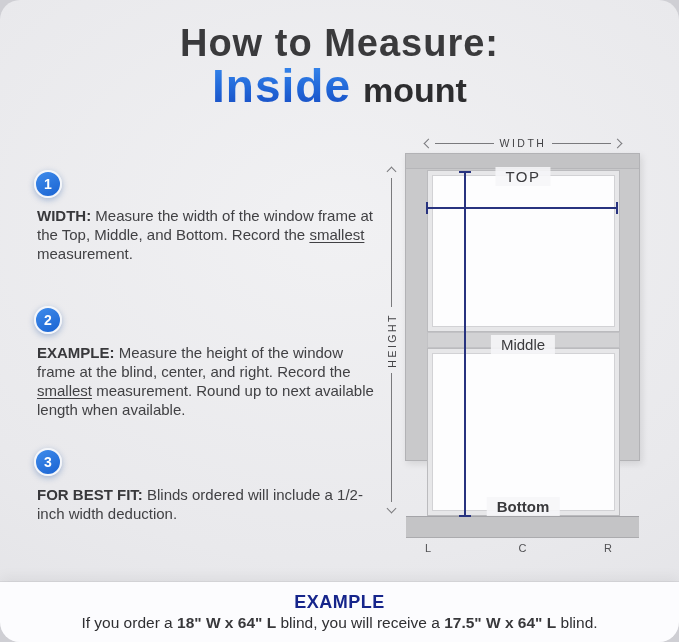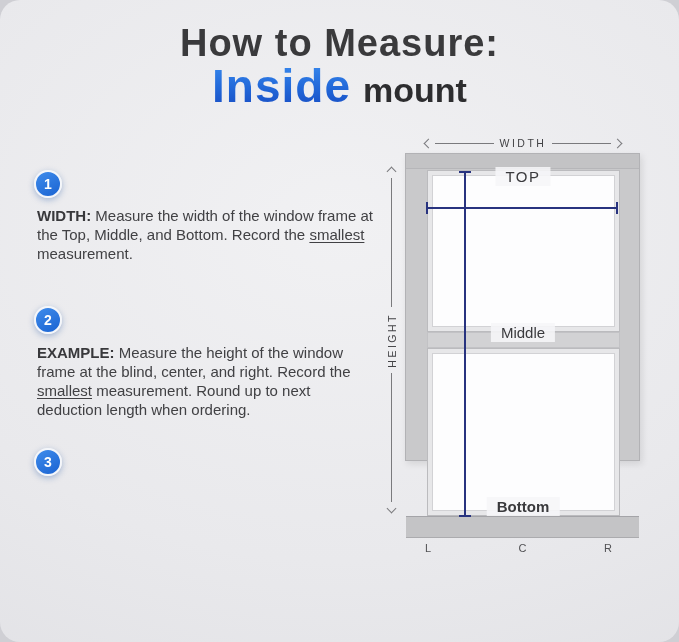--- a/index.html
+++ b/index.html
@@ -72,21 +72,21 @@
   .mline-h{ left:20px; top:53px; width:192px; height:2px; }
   .mline-v{ left:58px; top:17px; width:2px; height:346px; }
   .cap-v{ position:absolute; width:2px; height:12px; top:-5px; background:#28337f; }
   .cap-v.start{ left:0; } .cap-v.end{ right:0; }
   .cap-h{ position:absolute; height:2px; width:12px; left:-5px; background:#28337f; }
   .cap-h.start{ top:0; } .cap-h.end{ bottom:0; }
 
   .chip{ position:absolute; left:117px; transform:translateX(-50%);
     background:rgba(246,246,248,.88); padding:1px 10px; font-size:15px; color:#3a3a3d; white-space:nowrap; }
   .chip-top{ top:13px; letter-spacing:1.5px; }
-  .chip-middle{ top:169px; }
+  .chip-middle{ top:181px; }
   .chip-bottom{ top:343px;font-weight:bold; }
 
   .lcr{ position:absolute; top:412px; left:25px; width:235px; height:14px; font-size:11px; color:#515154; }
   .lcr .mark-l{ position:absolute; left:20px; }
   .lcr .mark-c{ position:absolute; left:50%; transform:translateX(-50%); }
   .lcr .mark-r{ position:absolute; right:28px; }
 
   
   .example-band{ position:absolute; left:0; top:582px; width:100%; height:60px;
     background:#fcfcfe; text-align:center;
@@ -105,22 +105,23 @@
       <span class="title-highlight">Inside</span><span class="title-suffix">mount</span>
     </div>
   </div>
 
   <div class="badge badge-1">1</div>
   <div class="badge badge-2">2</div>
   <div class="badge badge-3">3</div>
 
   <p class="step-text step-text-1"><span class="bold">WIDTH:</span><span> Measure the width of the window frame at the Top, Middle, and Bottom. Record the </span><span class="und">smallest</span><span> measurement.</span></p>
 
-  <p class="step-text step-text-2"><span class="bold">EXAMPLE:</span><span> Measure the height of the window frame at the blind, center, and right. Record the </span><span class="und">smallest</span><span> measurement. Round up to next deduction length when ordering.</span></p>
+  <p class="step-text step-text-2"><span class="bold">EXAMPLE:</span><span> Measure the height of the window frame at the blind, center, and right. Record the </span><span class="und">smallest</span><span> measurement. Round up to next available length when available.</span></p>
 
+  <p class="step-text step-text-3"><span class="bold">FOR BEST FIT:</span><span> Blinds ordered will include a 1/2-inch width deduction.</span></p>
 
   <div class="diagram">
 
     <div class="width-arrow">
       <span class="chv chv-left"></span>
       <span class="arrow-line"></span>
       <span class="arrow-label">WIDTH</span>
       <span class="arrow-line"></span>
       <span class="chv chv-right"></span>
     </div>
@@ -159,14 +160,18 @@
       <div class="chip chip-bottom">Bottom</div>
     </div>
 
     <div class="lcr">
       <span class="mark-l">L</span>
       <span class="mark-c">C</span>
       <span class="mark-r">R</span>
     </div>
   </div>
 
+  <div class="example-band">
+    <div class="example-heading">EXAMPLE</div>
+    <div class="example-body"><span>If you order a </span><span class="bold">18" W x 64" L</span><span> blind, you will receive a </span><span class="bold">17.5" W x 64" L</span><span> blind.</span></div>
+  </div>
 
 </div>
 
 </body></html>

